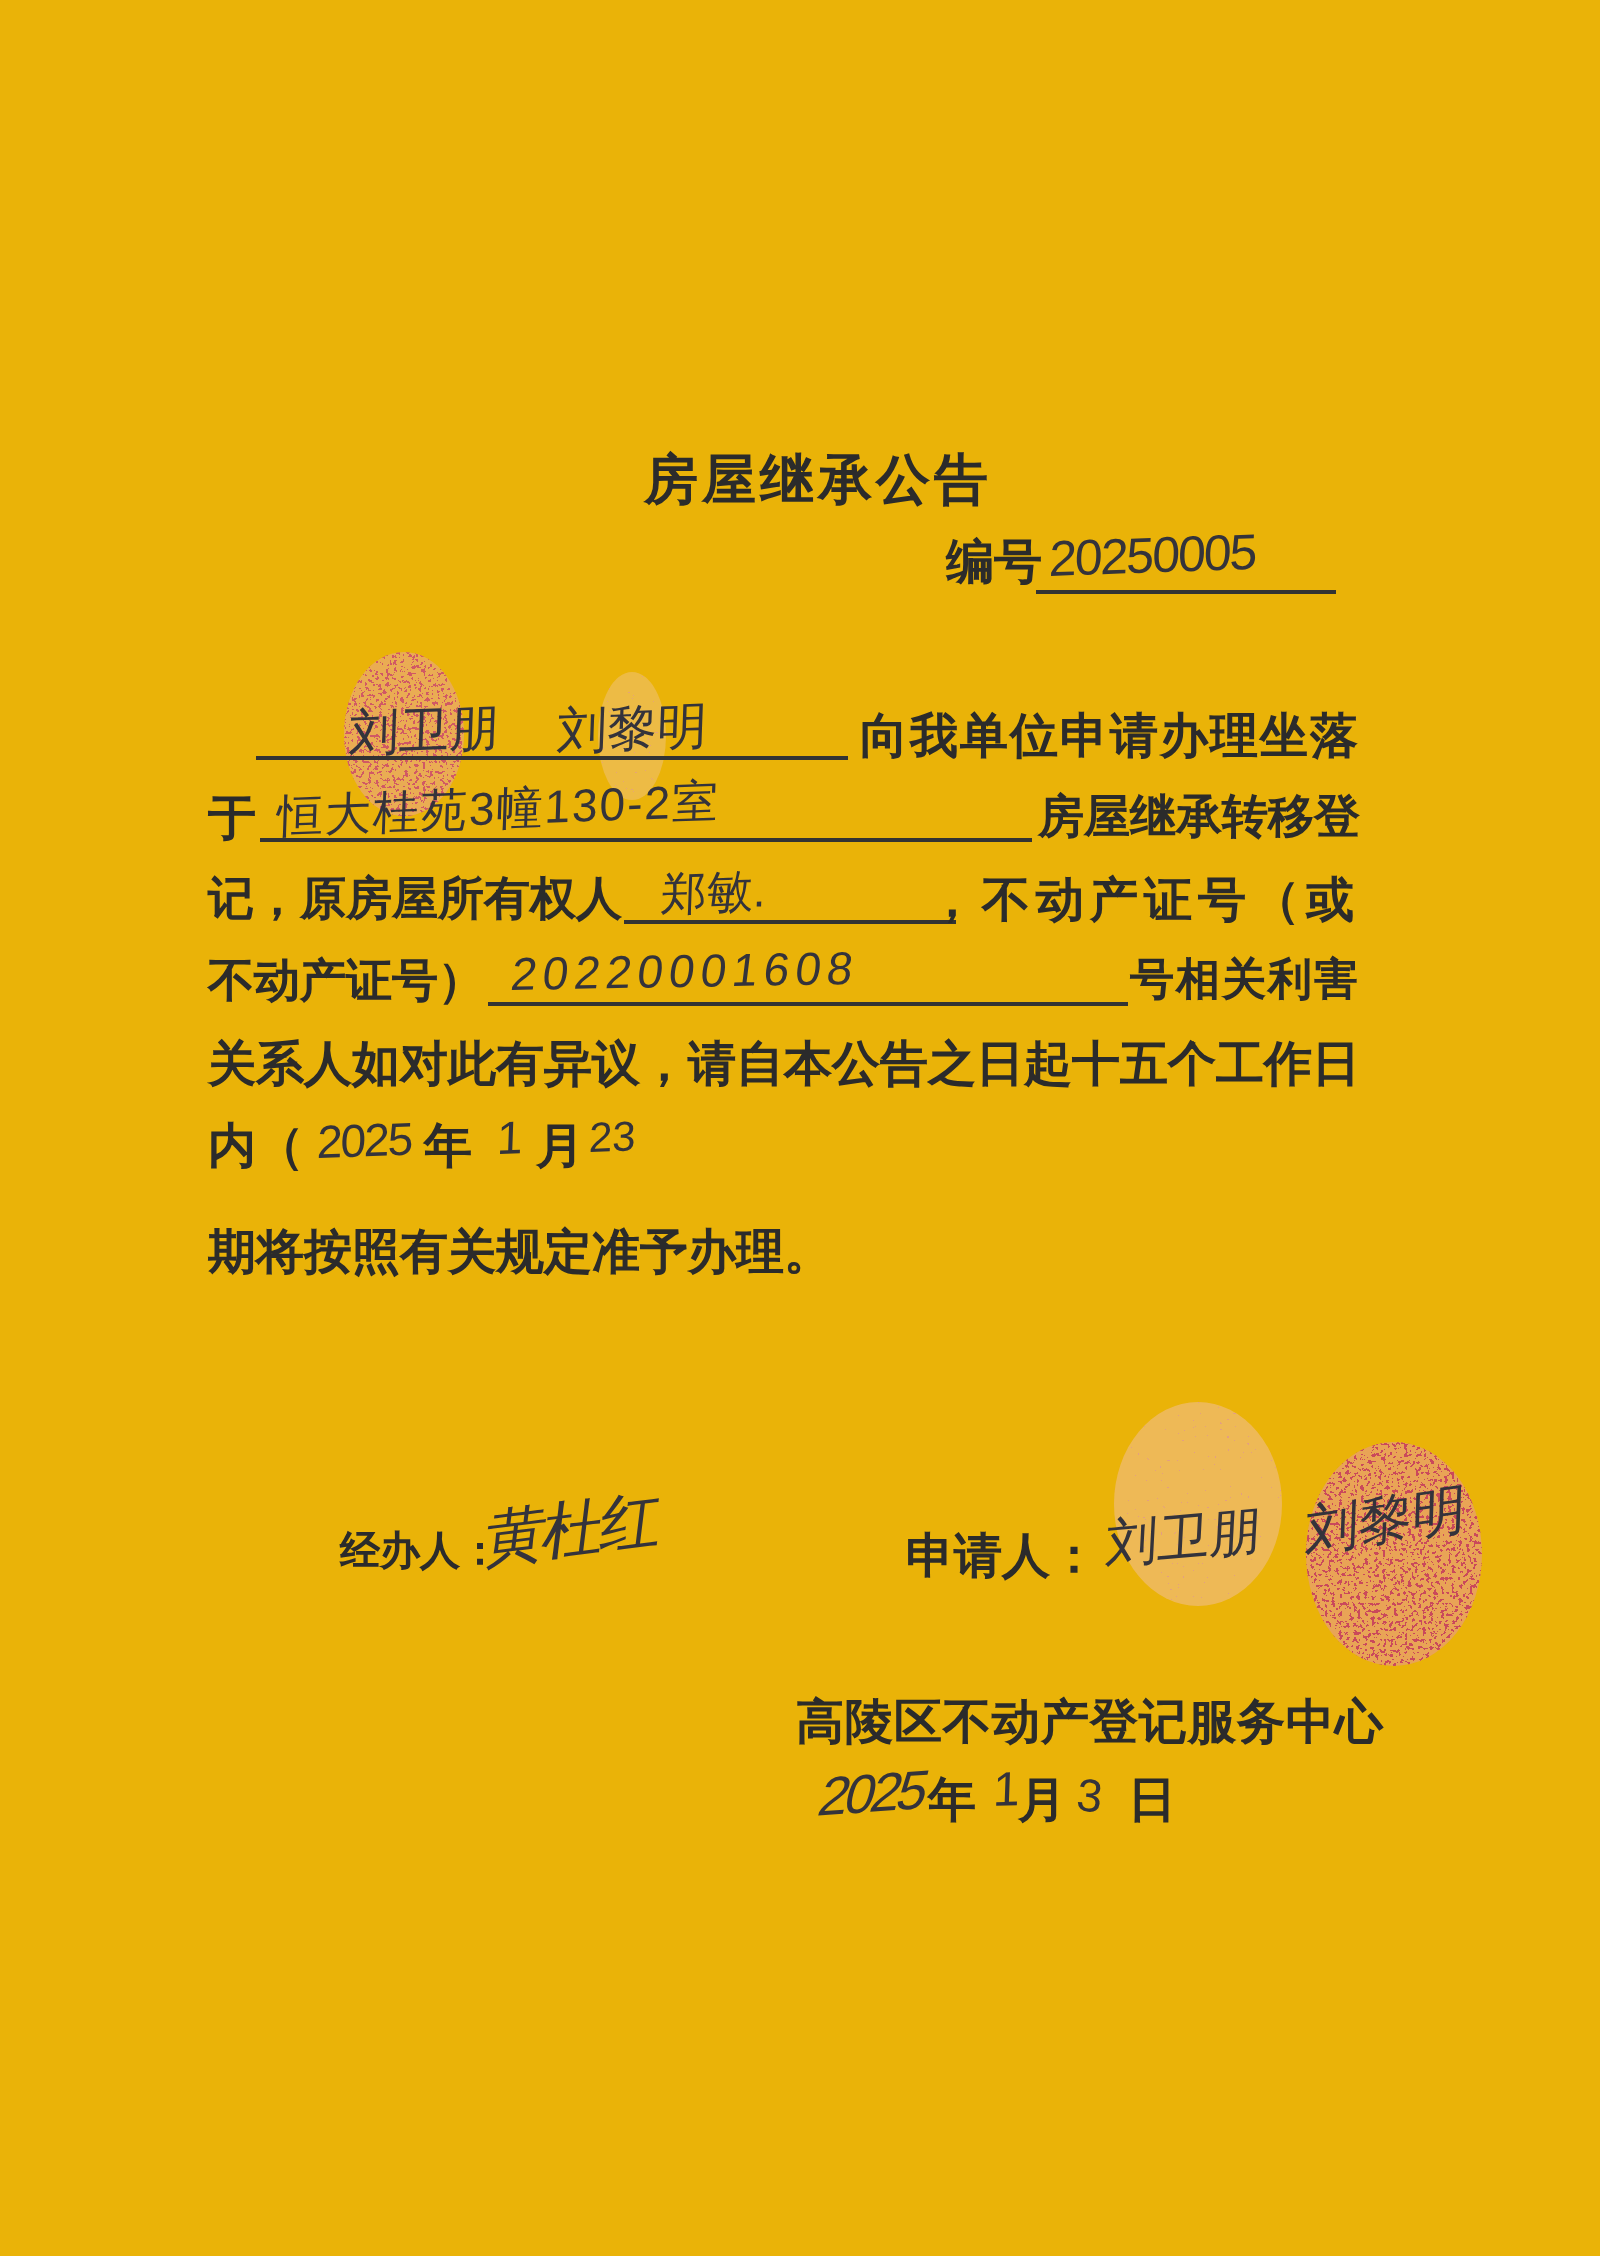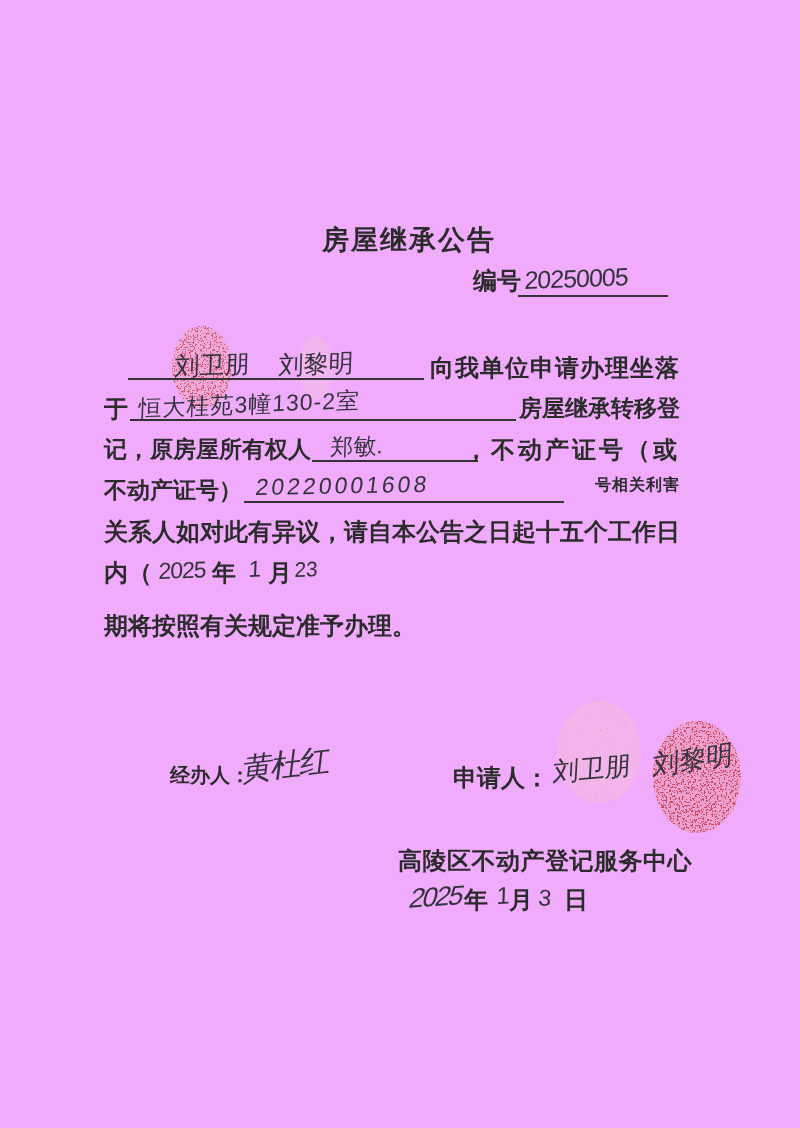--- a/index.html
+++ b/index.html
@@ -5,21 +5,21 @@
   :root{
     --ink:#2b2b2b; --hw:#34333b; --underline:#333;
     --fp-strong:#cf5166; --fp-strong-base:#eba4b0;
     --fp-faint:#e293a1; --fp-faint-base:#f5cdd5;
     --fp-light:#df8f9e; --fp-light-base:#f4c4cc;
     --fp-dark:#c9445c; --fp-dark-base:#e795a3;
   }
   html,body{margin:0;padding:0;background:#e9e9e9;}
   .page{
     position:relative;width:800px;height:1128px;margin:0 auto;
-    background:#f0abfc;overflow:hidden;
+    background:#eab308;overflow:hidden;
     font-family:"Liberation Sans","DejaVu Sans",sans-serif;
     color:var(--ink);
   }
   
   .printed{color:var(--ink);font-weight:600;white-space:nowrap;}
   .title{
     position:absolute;left:322px;top:222px;font-size:27px;font-weight:700;
     letter-spacing:2px;
   }
   .no-label{position:absolute;left:473px;top:265px;font-size:24px;font-weight:700;}
@@ -53,21 +53,21 @@
   #line2 .tail-r{font-size:23px;}
 
   #line3 .prefix{left:0;font-size:23px;}
   #line3 .blank{left:208px;width:166px;}
   .owner{left:226px;top:-2px;font-size:23px;}
   #line3 .tail-r{letter-spacing:3px;}
 
   #line4 .prefix{left:0;font-size:23px;}
   #line4 .blank{left:140px;width:320px;}
   .certno{left:150px;top:-1px;font-size:23px;letter-spacing:3px;transform:rotate(-1deg) skewX(-8deg);}
-  #line4 .tail-r{font-size:16px;letter-spacing:1px;}
+  #line4 .tail-r{font-size:22px;letter-spacing:1px;}
 
   #line6 .p1{left:0;}
   .b-year{left:54px;top:1px;font-size:23px;letter-spacing:-1px;}
   #line6 .p2{left:108px;}
   .b-month{left:144px;top:-1px;font-size:23px;}
   #line6 .p3{left:164px;}
   .b-day{left:190px;top:1px;font-size:21px;}
   #line6 .p4{right:0;font-size:22px;letter-spacing:0.5px;}
 
   

